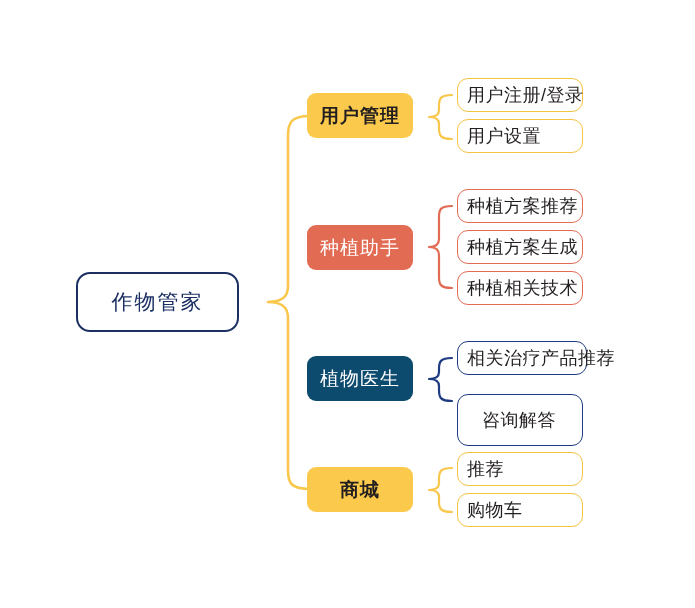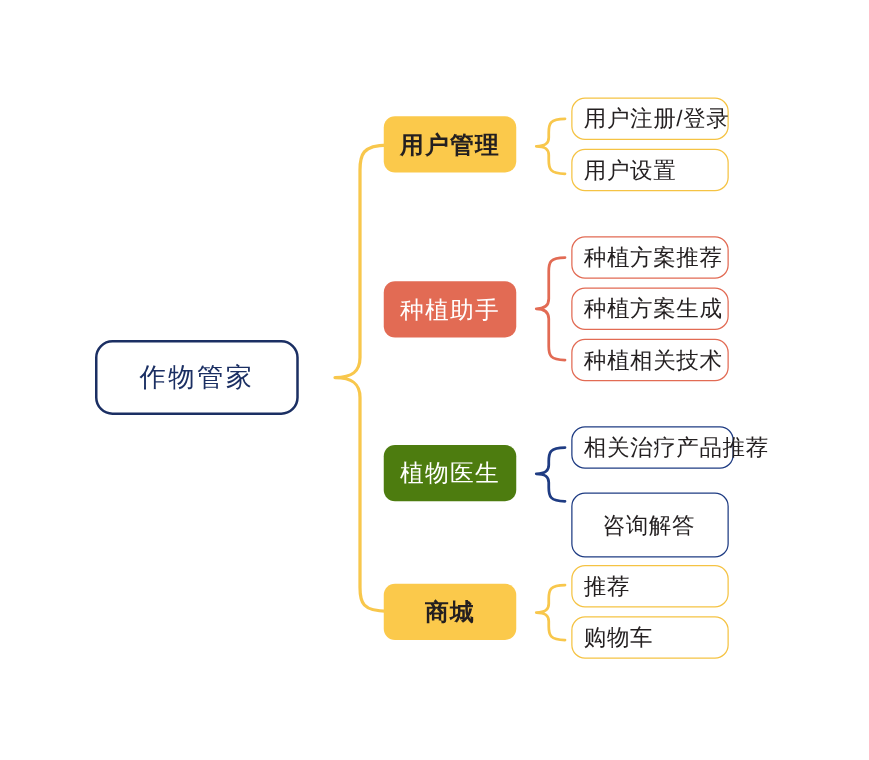--- a/index.html
+++ b/index.html
@@ -50,21 +50,21 @@
   .branch-yellow {
     background: #fbc94b;
     color: #231f20;
     font-weight: bold;
   }
   .branch-salmon {
     background: #e26b54;
     color: #ffffff;
   }
   .branch-navy {
-    background: #4d7c0f;
+    background: #0c4a6e;
     color: #ffffff;
   }
   
   .leaf-node {
     background: #ffffff;
     border-radius: 11px;
     border: 1.6px solid #cccccc;
     justify-content: flex-start;
     padding-left: 9px;
     font-size: 18px;

